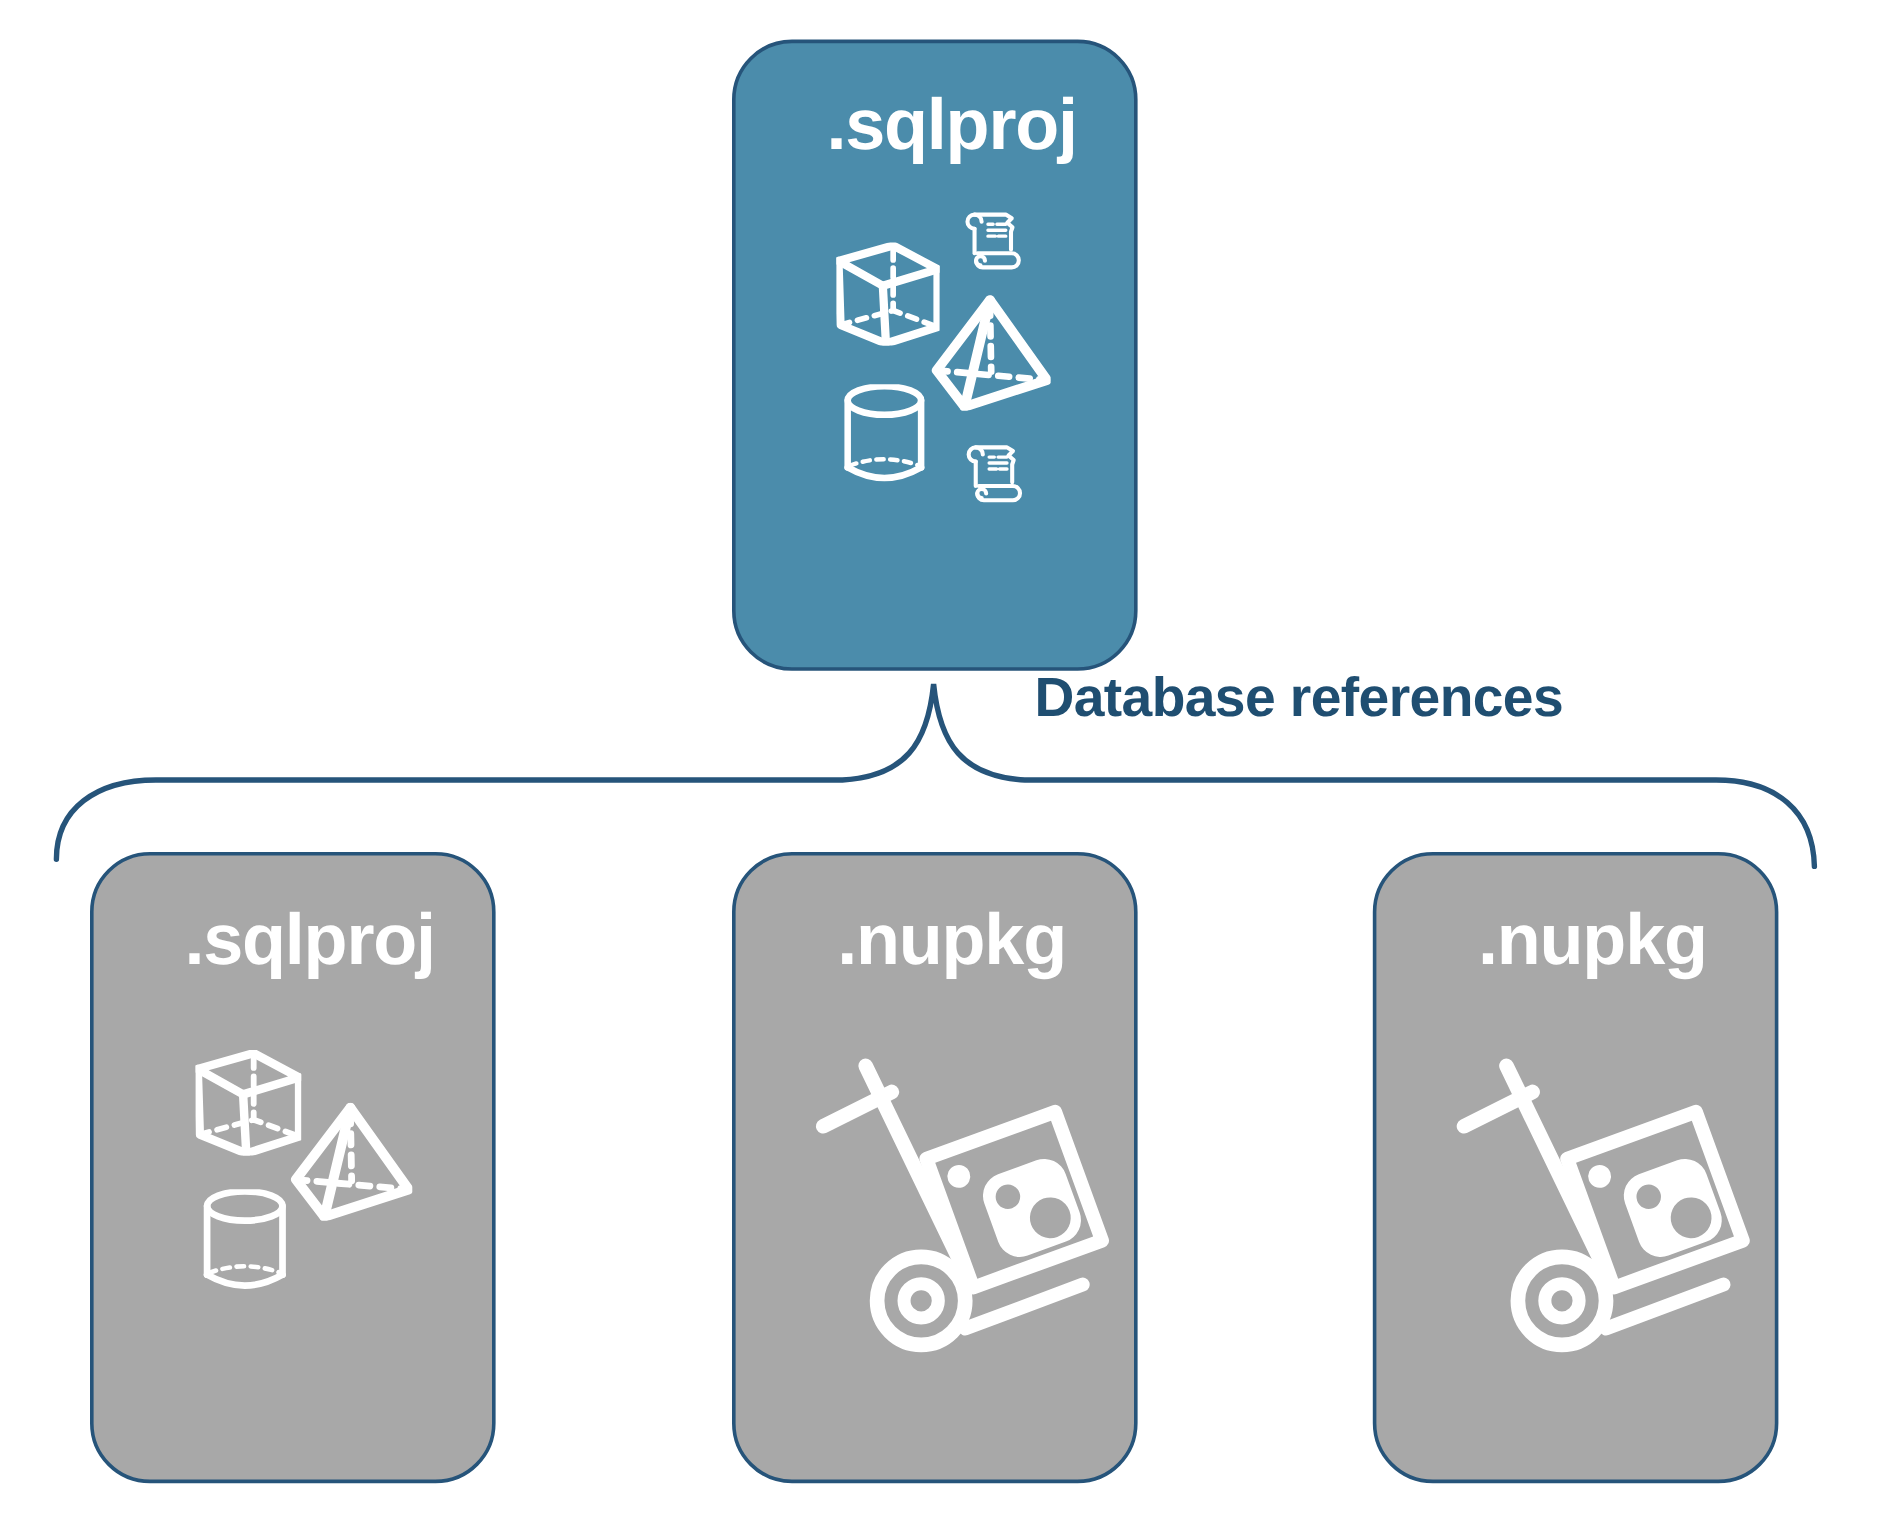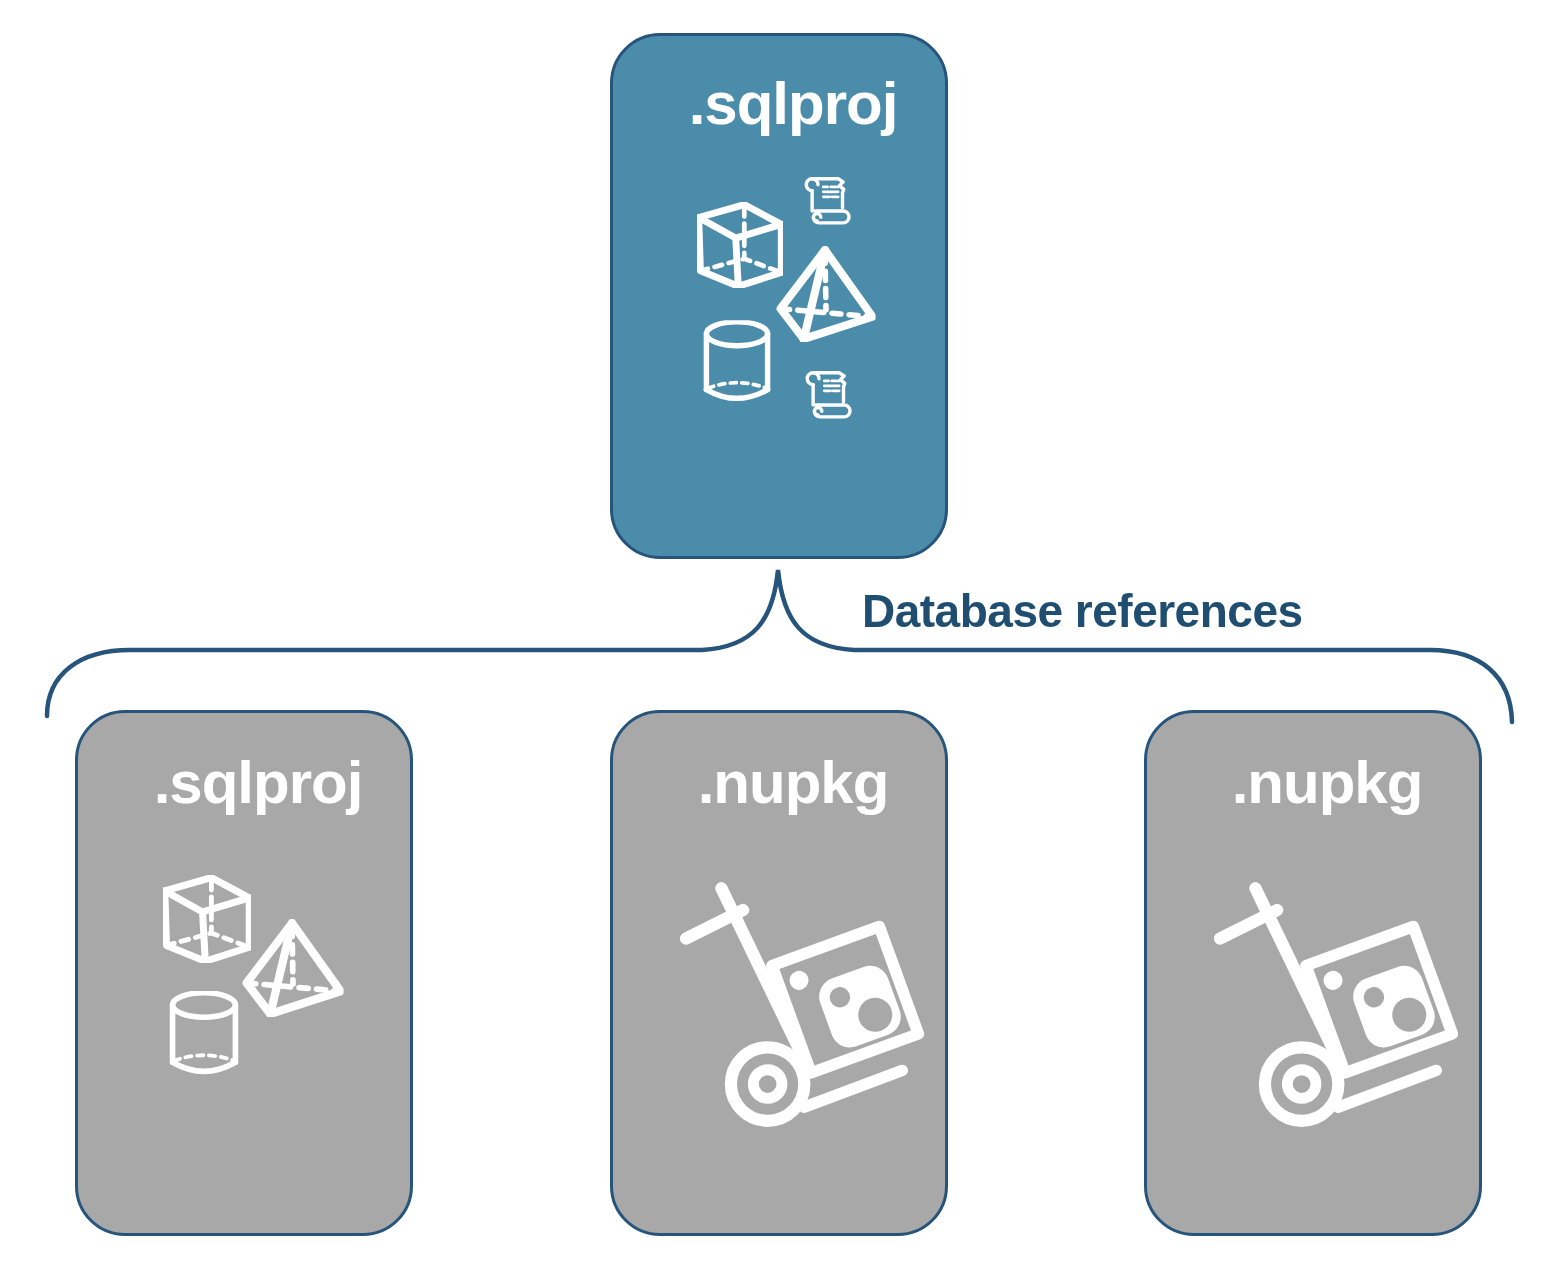--- a/index.html
+++ b/index.html
@@ -16,21 +16,21 @@
   .box.child { background:var(--child-fill,#A8A8A8); top:710px; }
   .box.child.c0 { left:75px; }
   .box.child.c1 { left:610px; }
   .box.child.c2 { left:1144px; }
   .box-title {
     color:var(--box-text,#FFFFFF); font-size:60px; font-weight:800;
     letter-spacing:-1px; text-align:center; line-height:1; padding-top:40px;
   }
   .box.root .box-title { padding-top:38px; }
   .edge-label {
-    position:absolute; left:862px; top:584px;
+    position:absolute; left:862px; top:554px;
     font-size:46px; font-weight:800; letter-spacing:-0.5px;
     color:var(--label-text,#1F4E71); white-space:nowrap;
   }
   .icon { position:absolute; overflow:visible; }
   .defs { position:absolute; width:0; height:0; overflow:hidden; }
 </style>
 </head>
 <body>
 
 <div class="page">

